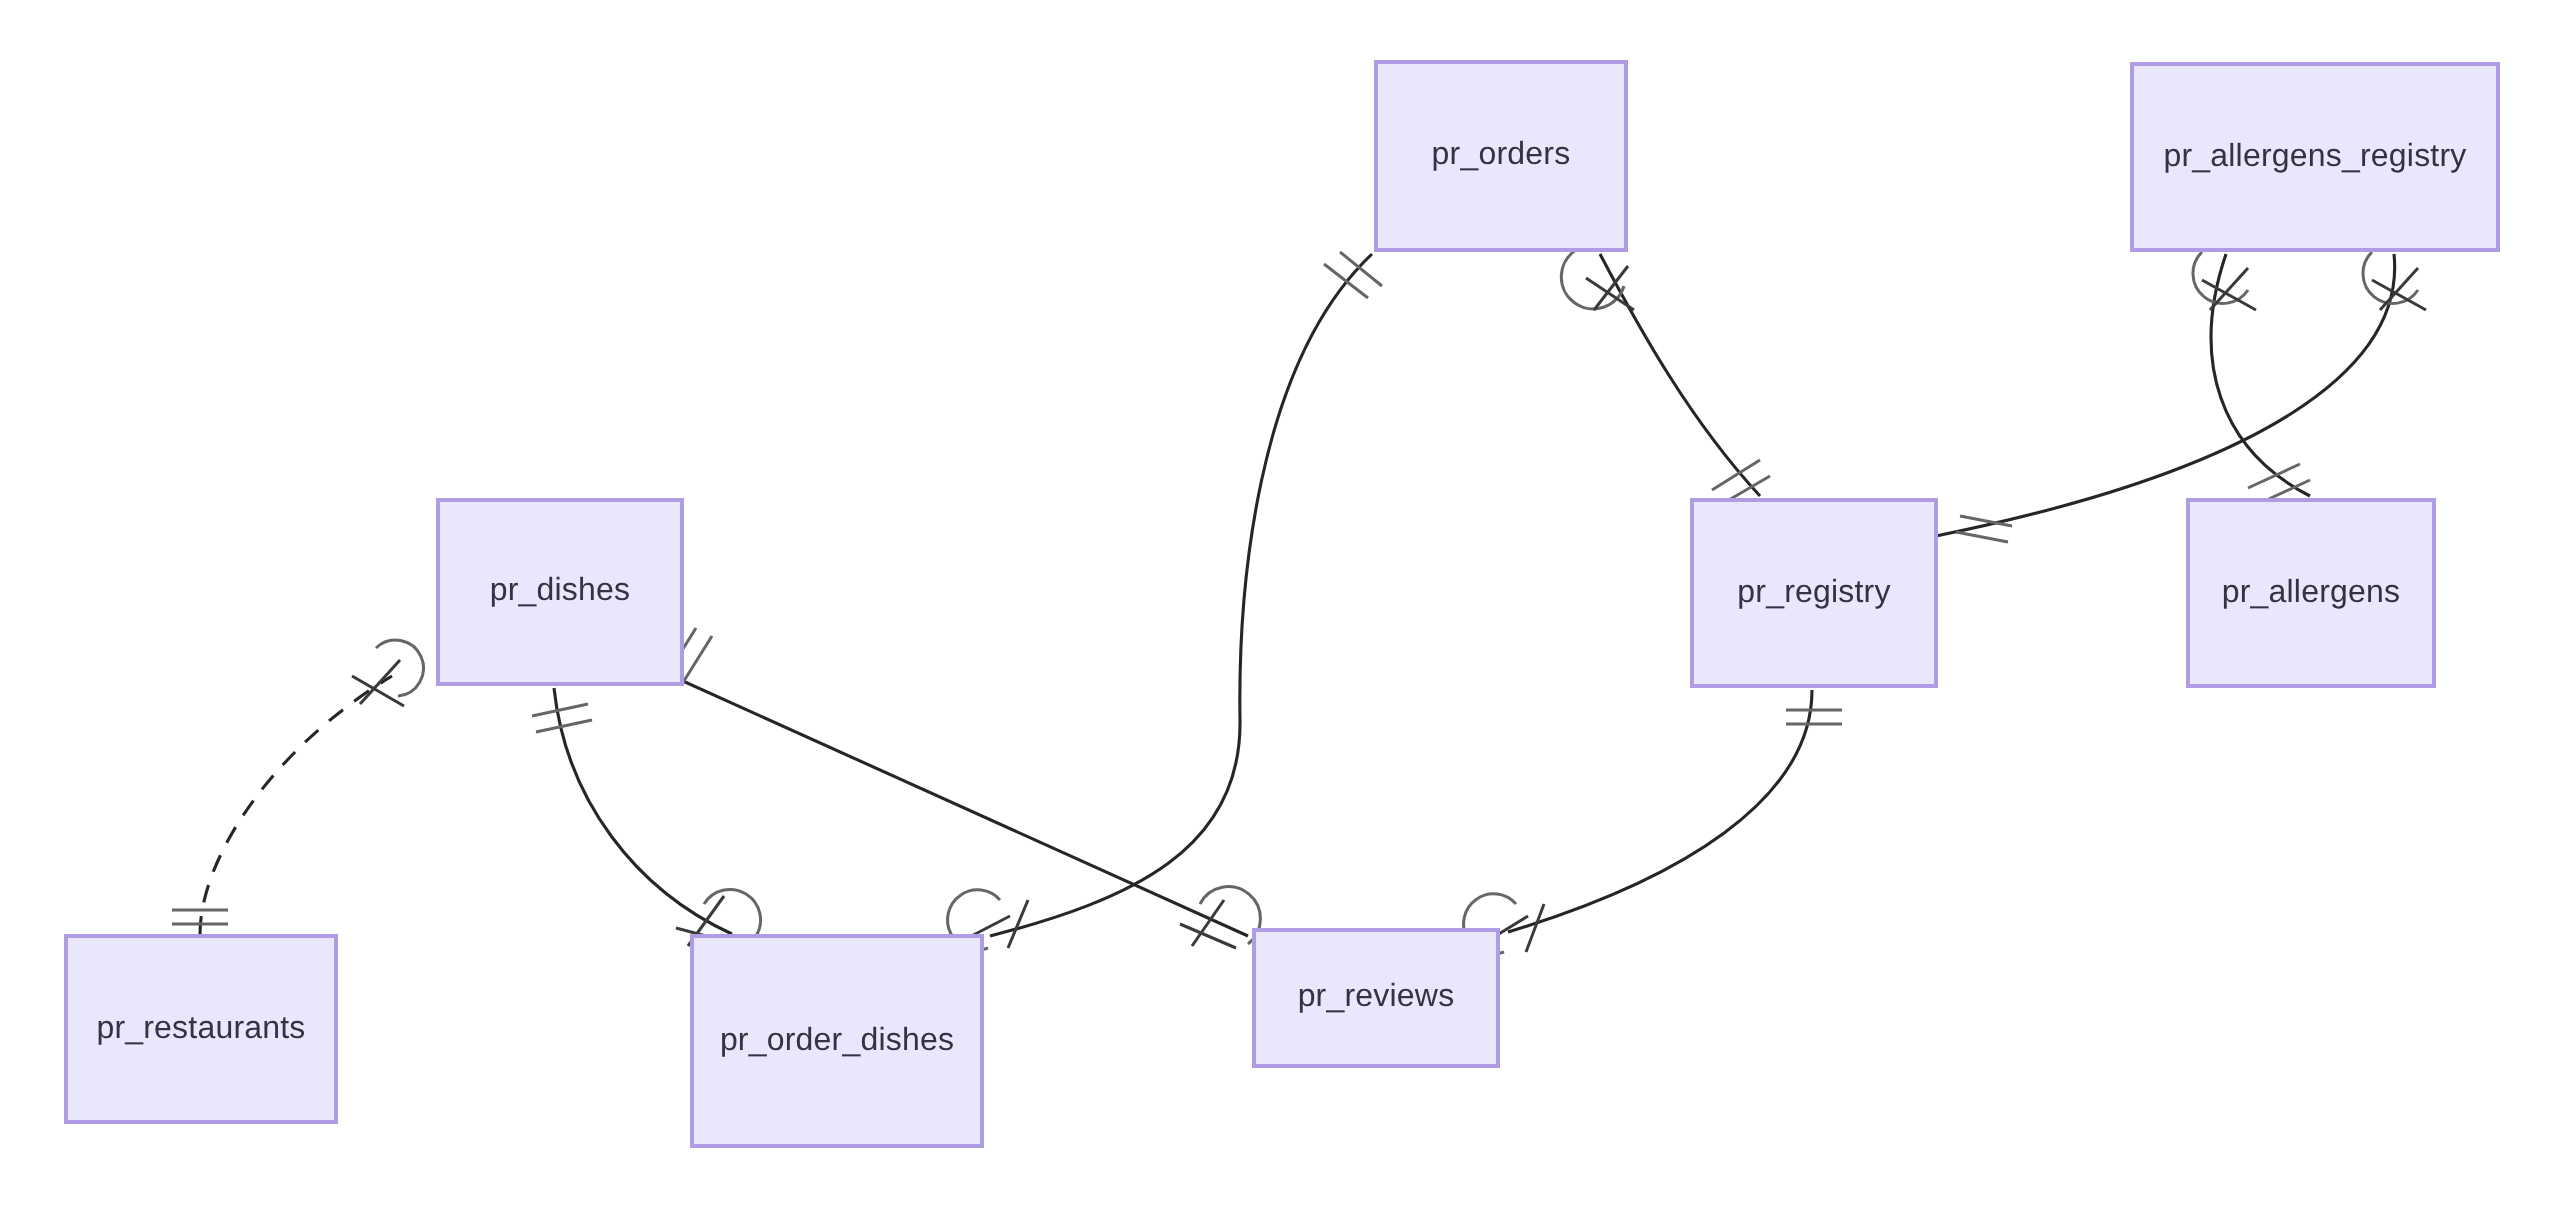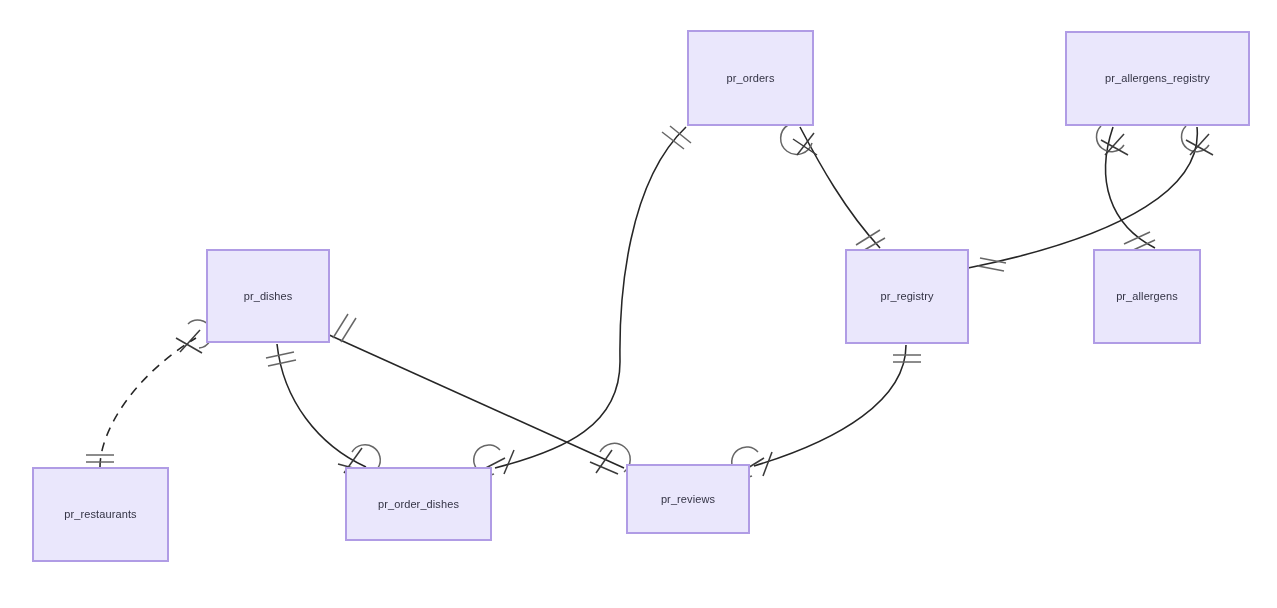--- a/index.html
+++ b/index.html
@@ -29,21 +29,21 @@
     position: absolute;
     box-sizing: border-box;
     background: #eae7fc;
     border: 2px solid #b09ce5;
     display: flex;
     align-items: center;
     justify-content: center;
     z-index: 5;
   }
   .entity-label {
-    font-size: 11px;
+    font-size: 16px;
     color: #333344;
     font-family: "Liberation Sans", sans-serif;
     letter-spacing: 0.1px;
     line-height: 1;
     white-space: nowrap;
     user-select: none;
   }
   .edge-path {
     fill: none;
     stroke: #262626;
@@ -179,37 +179,37 @@
   </svg>
 
   <div class="entity" style="left:687px; top:30px; width:127px; height:96px;">
     <span class="entity-label">pr_orders</span>
   </div>
 
   <div class="entity" style="left:1065px; top:31px; width:185px; height:95px;align-items:center;">
     <span class="entity-label">pr_allergens_registry</span>
   </div>
 
-  <div class="entity" style="left:206px; top:249px; width:124px; height:94px;">
+  <div class="entity" style="left:218px; top:249px; width:124px; height:94px;">
     <span class="entity-label">pr_dishes</span>
   </div>
 
   <div class="entity" style="left:845px; top:249px; width:124px; height:95px;text-align:right;">
     <span class="entity-label">pr_registry</span>
   </div>
 
-  <div class="entity" style="left:1093px; top:249px; width:108px; height:95px;">
+  <div class="entity" style="left:1093px; top:249px; width:125px; height:95px;">
     <span class="entity-label">pr_allergens</span>
   </div>
 
   <div class="entity" style="left:32px; top:467px; width:137px; height:95px;justify-content:center;">
     <span class="entity-label">pr_restaurants</span>
   </div>
 
-  <div class="entity" style="left:345px; top:467px; width:147px; height:74px;">
+  <div class="entity" style="left:345px; top:467px; width:147px; height:107px;">
     <span class="entity-label">pr_order_dishes</span>
   </div>
 
   <div class="entity" style="left:626px; top:464px; width:124px; height:70px;">
     <span class="entity-label">pr_reviews</span>
   </div>
 
 </div>
 
 </body></html>

